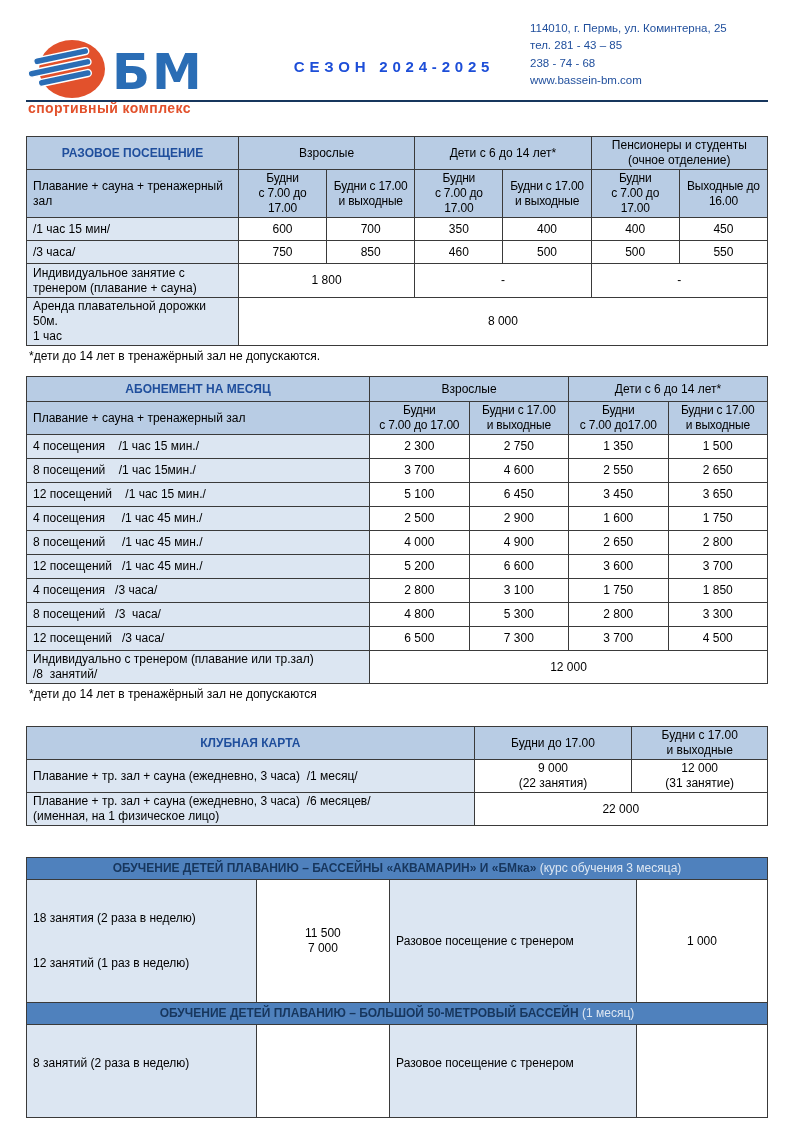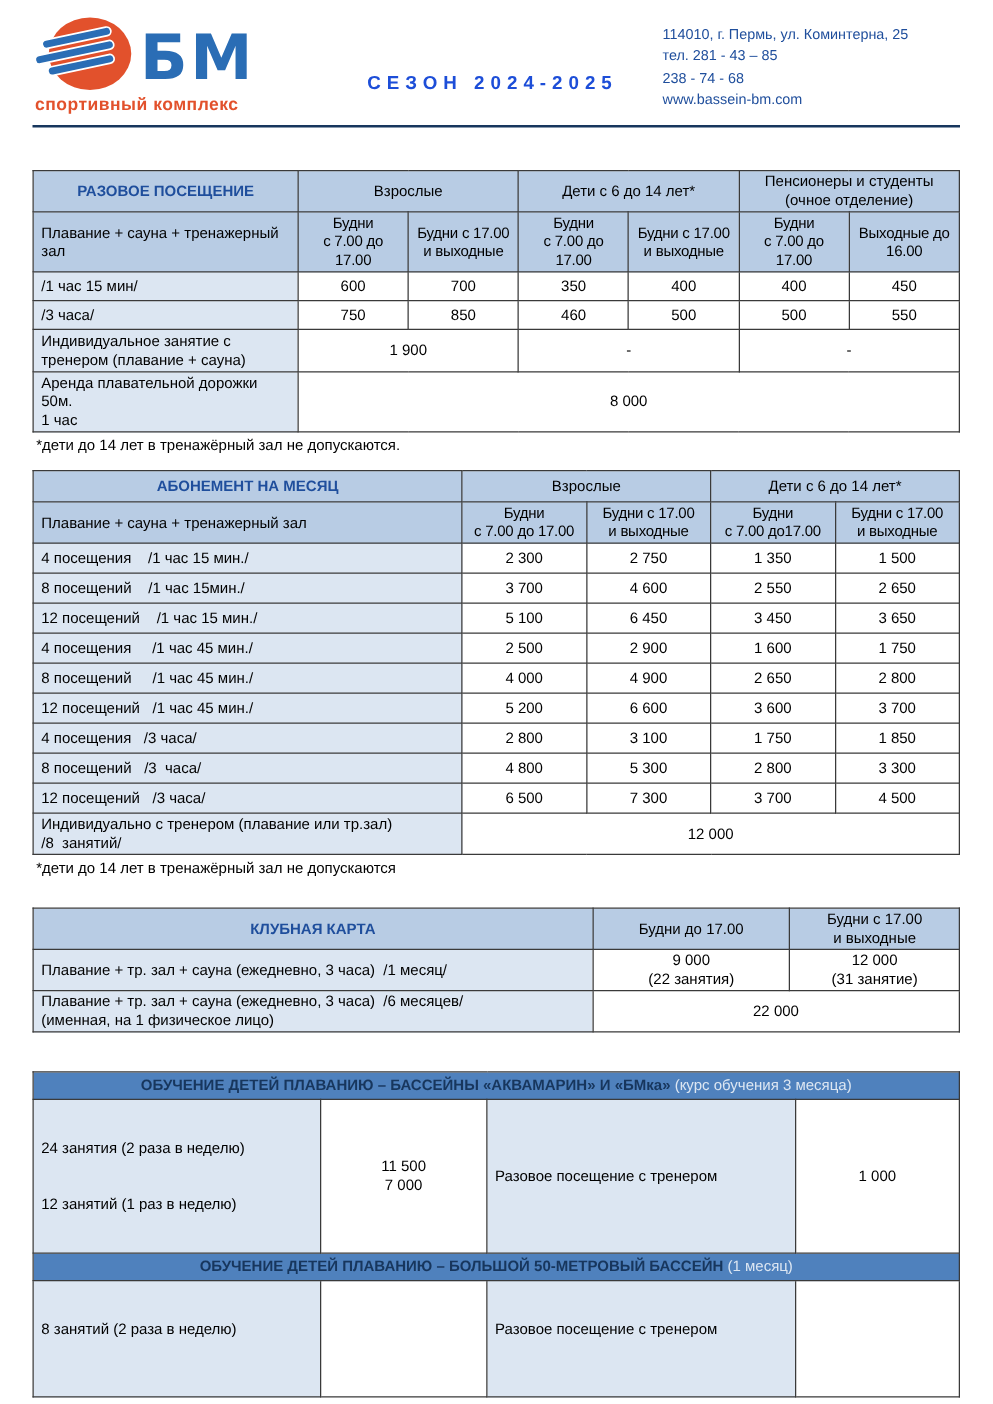--- a/index.html
+++ b/index.html
@@ -1,21 +1,21 @@
 <!DOCTYPE html>
 <html lang="ru" style="--accent-blue: #1F4E9C; --band-blue: #4F81BD; --header-blue: #B8CCE4; --label-blue: #DCE6F2; --orange: #E2512C;"><head>
 <meta charset="utf-8">
 <style>
   html,body{margin:0;padding:0;width:794px;height:1123px;overflow:hidden;background:#fff;}
   body{font-family:"Liberation Sans","DejaVu Sans",sans-serif;color:#000;}
   .page{padding:12px 26px 0 26px;}
 
   
   .hdr-row{display:flex;align-items:flex-start;height:86px;}
-  .logo{width:232px;}
+  .logo{width:232px;margin-top:26px;}
   .logo-sub{color:var(--orange,#E2512C);font-weight:bold;font-size:14px;letter-spacing:.4px;margin-top:-4px;padding-left:2px;}
   .season{flex:1;text-align:center;padding-top:46px;font-weight:bold;font-size:15px;letter-spacing:.32em;color:#1d4ed8;}
   .addr{width:238px;text-align:left;color:var(--accent-blue,#1F4E9C);font-weight:normal;font-size:11.5px;line-height:1.5;padding-top:8px;}
   .rule{border-top:2px solid #17365D;margin-top:2px;}
 
   
   .tbl{border-collapse:collapse;table-layout:fixed;width:742px;}
   .tbl td{border:1px solid #3a3a3a;font-size:12px;padding:1px 6px;vertical-align:middle;line-height:1.25;}
   .hdr{background:var(--header-blue,#B8CCE4);}
   .lbl{background:var(--label-blue,#DCE6F2);text-align:left;white-space:pre-wrap;}
@@ -122,21 +122,21 @@
           <td class="lbl">/3 часа/</td>
           <td class="val">750</td>
           <td class="val">850</td>
           <td class="val">460</td>
           <td class="val">500</td>
           <td class="val">500</td>
           <td class="val">550</td>
         </tr>
       <tr class="h34">
         <td class="lbl">Индивидуальное занятие с тренером (плавание + сауна)</td>
-        <td class="val" colspan="2">1 900</td>
+        <td class="val" colspan="2">1 800</td>
         <td class="val" colspan="2">-</td>
         <td class="val" colspan="2">-</td>
       </tr>
       <tr class="h34">
         <td class="lbl">Аренда плавательной дорожки 50м.
 1 час</td>
         <td class="val" colspan="6">8 000</td>
       </tr>
     </tbody>
   </table>
@@ -290,21 +290,21 @@
     </colgroup>
     <tbody>
       <tr class="h22">
         <td class="band" colspan="4">
           <span>ОБУЧЕНИЕ ДЕТЕЙ ПЛАВАНИЮ – БАССЕЙНЫ «АКВАМАРИН» И «БМка»</span>
           <span class="paren">(курс обучения 3 месяца)</span>
         </td>
       </tr>
       <tr class="h38">
         <td class="lbl">
-          <div>24 занятия (2 раза в неделю)</div>
+          <div>18 занятия (2 раза в неделю)</div>
           <div>12 занятий (1 раз в неделю)</div>
         </td>
         <td class="val">
           <div>11 500</div>
           <div>7 000</div>
         </td>
         <td class="lbl">Разовое посещение с тренером</td>
         <td class="val">1 000</td>
       </tr>
       <tr class="h22">

